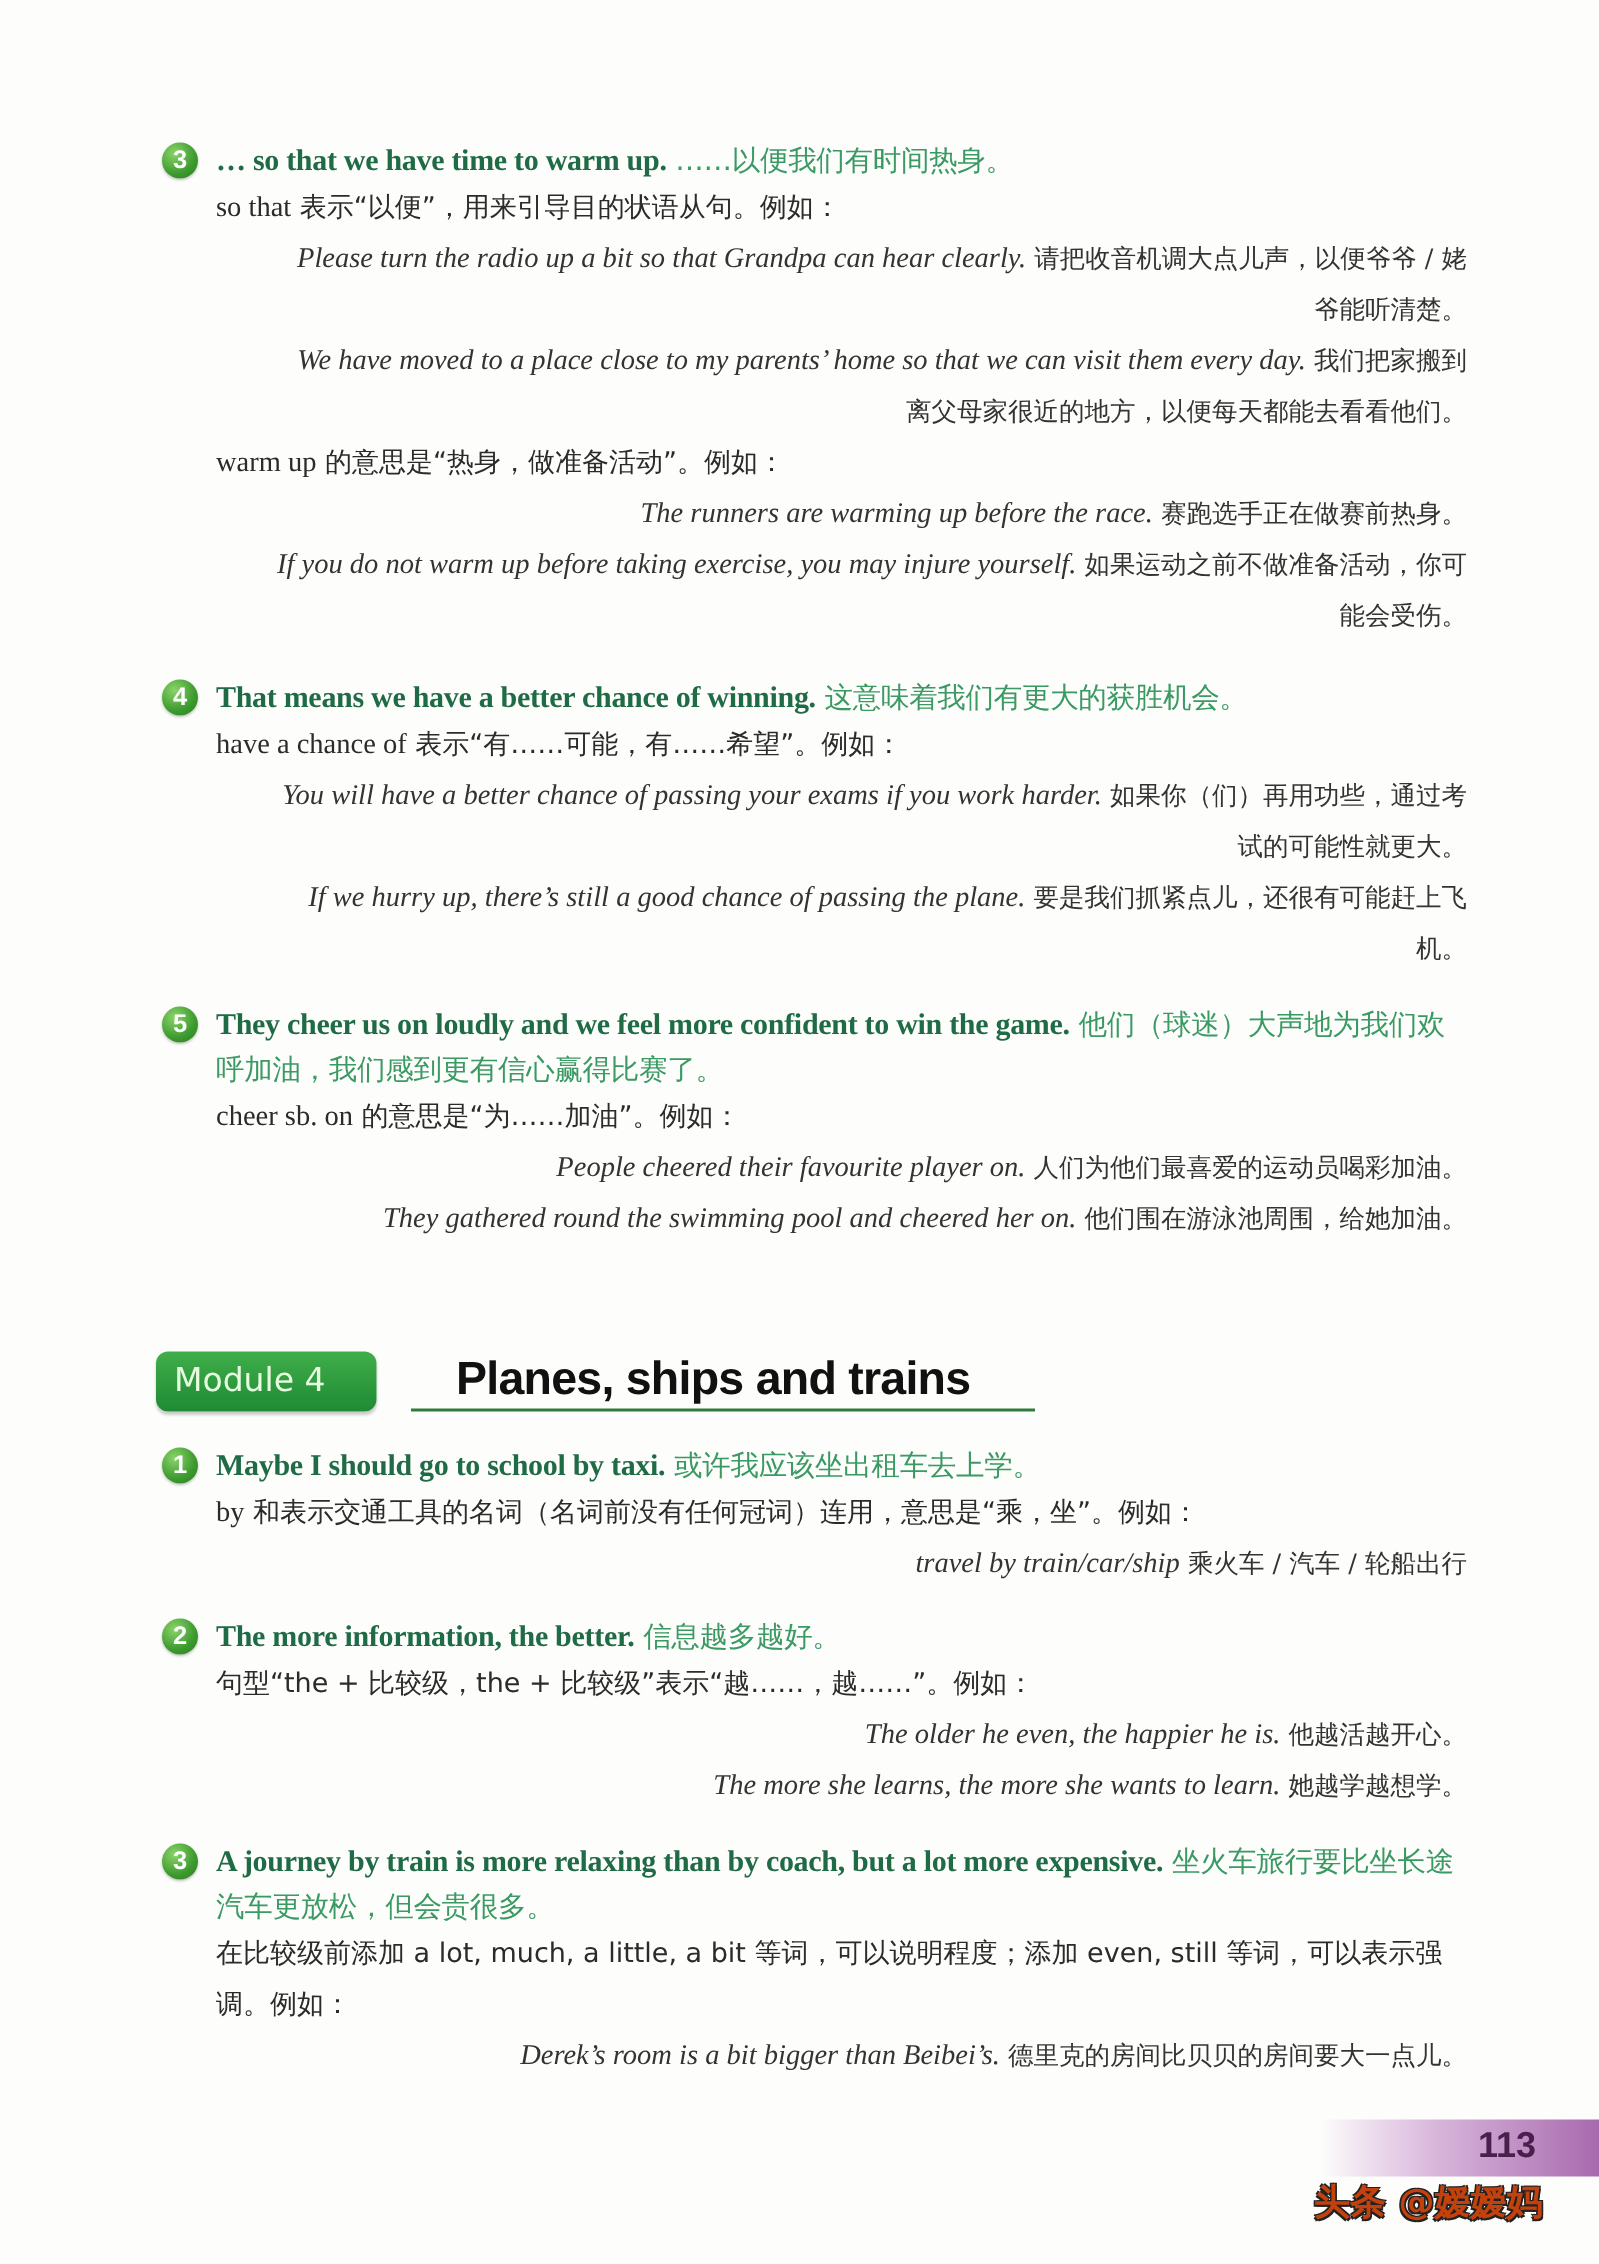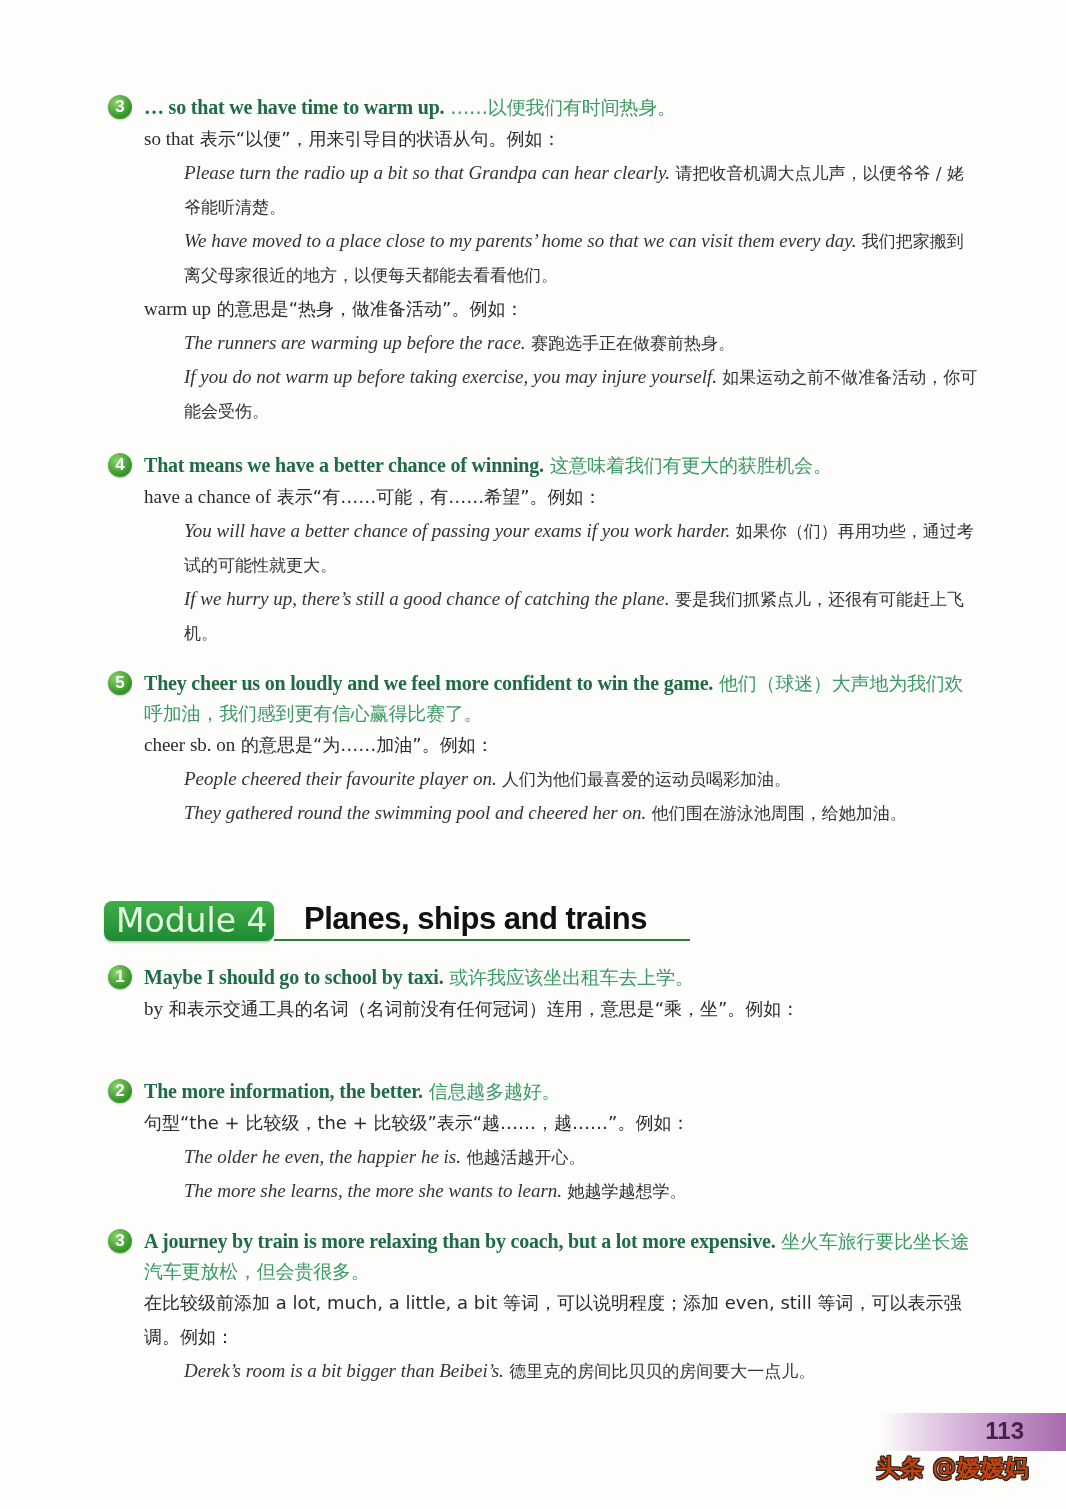--- a/index.html
+++ b/index.html
@@ -22,30 +22,30 @@
     color: #fff; font-family: "Liberation Sans", sans-serif; font-weight: bold; font-size: 17px;
     line-height: 24px; text-align: center; box-shadow: 0 1px 2px rgba(0,0,0,.25);
   }
   .expl {
     padding-left: 36px; font-size: 19px; line-height: 34px; color: #2b2b2b;
     font-family: "Liberation Serif", serif;
   }
   .expl .zh { font-family: "DejaVu Sans", sans-serif; font-size: 18px; }
   .ex {
     padding-left: 76px; font-size: 19px; line-height: 34px; color: #333;
-    font-style: italic; font-family: "Liberation Serif", serif;
+    font-style: italic; font-family: "Liberation Serif", serif; text-align: right;
   }
   .ex .zh { font-style: normal; font-family: "DejaVu Serif", serif; font-size: 17px; color: #333; }
   .module {
     position: absolute; left: 104px; top: 899px; width: 586px; height: 46px;
   }
   .module-badge {
-    position: absolute; left: 0; top: 2px; width: 170px; height: 40px; border-radius: 8px;
+    position: absolute; left: 0; top: 2px; width: 147px; height: 40px; border-radius: 8px;
     background: linear-gradient(#3fae4a, #1f8a33);
-    color: #e6fbe0; font-family: "DejaVu Sans", sans-serif; font-size: 33px; line-height: 40px;
+    color: #e6fbe0; font-family: "DejaVu Sans", sans-serif; font-size: 22px; line-height: 40px;
     padding-left: 12px; box-sizing: border-box; box-shadow: 0 2px 2px rgba(0,0,0,.2);
   }
   .module-title {
     position: absolute; left: 200px; top: 0; font-family: Liberation Sans, sans-serif;
     font-weight: bold; font-size: 31px; color: #111; letter-spacing: -0.5px; line-height: 40px;
   }
   .module-line { position: absolute; left: 170px; top: 40px; width: 416px; height: 2px; background: #2f7a3c; }
   .pagenum {
     position: absolute; left: 880px; top: 1413px; width: 186px; height: 38px;
     background: linear-gradient(to right, rgba(255,255,255,0), #d9b8dc 40%, #a86aae);
@@ -78,21 +78,21 @@
     <div class="ex"><span>If you do not warm up before taking exercise, you may injure yourself.</span><span class="zh"> 如果运动之前不做准备活动，你可能会受伤。</span></div>
   </div>
 
   <div class="item" style="top:450px;">
     <div class="head">
       <span class="num">4</span>
       <span>That means we have a better chance of winning.</span><span class="zh"> 这意味着我们有更大的获胜机会。</span>
     </div>
     <div class="expl"><span>have a chance of</span><span class="zh"> 表示“有……可能，有……希望”。例如：</span></div>
     <div class="ex"><span>You will have a better chance of passing your exams if you work harder.</span><span class="zh"> 如果你（们）再用功些，通过考试的可能性就更大。</span></div>
-    <div class="ex"><span>If we hurry up, there’s still a good chance of catching the plane.</span><span class="zh"> 要是我们抓紧点儿，还很有可能赶上飞机。</span></div>
+    <div class="ex"><span>If we hurry up, there’s still a good chance of passing the plane.</span><span class="zh"> 要是我们抓紧点儿，还很有可能赶上飞机。</span></div>
   </div>
 
   <div class="item" style="top:668px;">
     <div class="head">
       <span class="num">5</span>
       <span>They cheer us on loudly and we feel more confident to win the game.</span><span class="zh"> 他们（球迷）大声地为我们欢呼加油，我们感到更有信心赢得比赛了。</span>
     </div>
     <div class="expl"><span>cheer sb. on</span><span class="zh"> 的意思是“为……加油”。例如：</span></div>
     <div class="ex"><span>People cheered their favourite player on.</span><span class="zh"> 人们为他们最喜爱的运动员喝彩加油。</span></div>
     <div class="ex"><span>They gathered round the swimming pool and cheered her on.</span><span class="zh"> 他们围在游泳池周围，给她加油。</span></div>
@@ -103,20 +103,21 @@
     <div class="module-title">Planes, ships and trains</div>
     <div class="module-line"></div>
   </div>
 
   <div class="item" style="top:962px;">
     <div class="head">
       <span class="num">1</span>
       <span>Maybe I should go to school by taxi.</span><span class="zh"> 或许我应该坐出租车去上学。</span>
     </div>
     <div class="expl"><span>by</span><span class="zh"> 和表示交通工具的名词（名词前没有任何冠词）连用，意思是“乘，坐”。例如：</span></div>
+    <div class="ex"><span>travel by train/car/ship</span><span class="zh"> 乘火车 / 汽车 / 轮船出行</span></div>
   </div>
 
   <div class="item" style="top:1076px;">
     <div class="head">
       <span class="num">2</span>
       <span>The more information, the better.</span><span class="zh"> 信息越多越好。</span>
     </div>
     <div class="expl"><span></span><span class="zh">句型“the + 比较级，the + 比较级”表示“越……，越……”。例如：</span></div>
     <div class="ex"><span>The older he even, the happier he is.</span><span class="zh"> 他越活越开心。</span></div>
     <div class="ex"><span>The more she learns, the more she wants to learn.</span><span class="zh"> 她越学越想学。</span></div>

